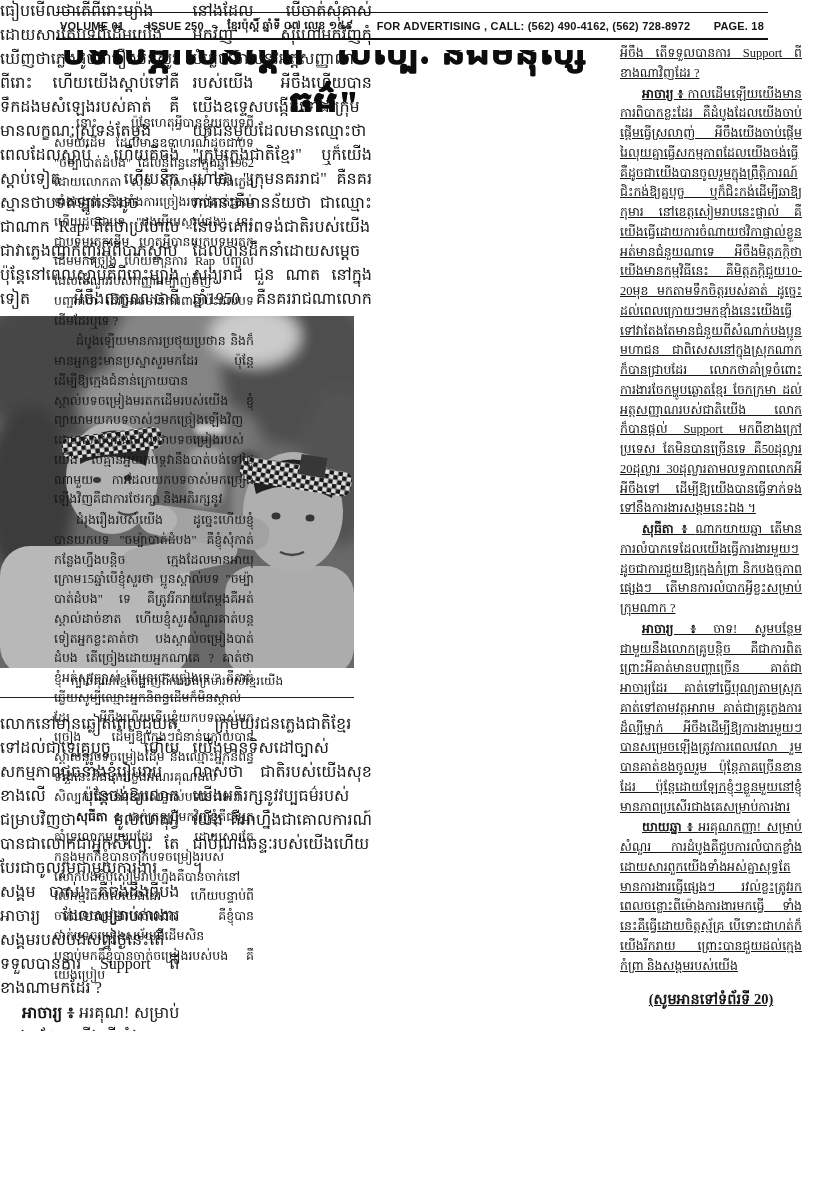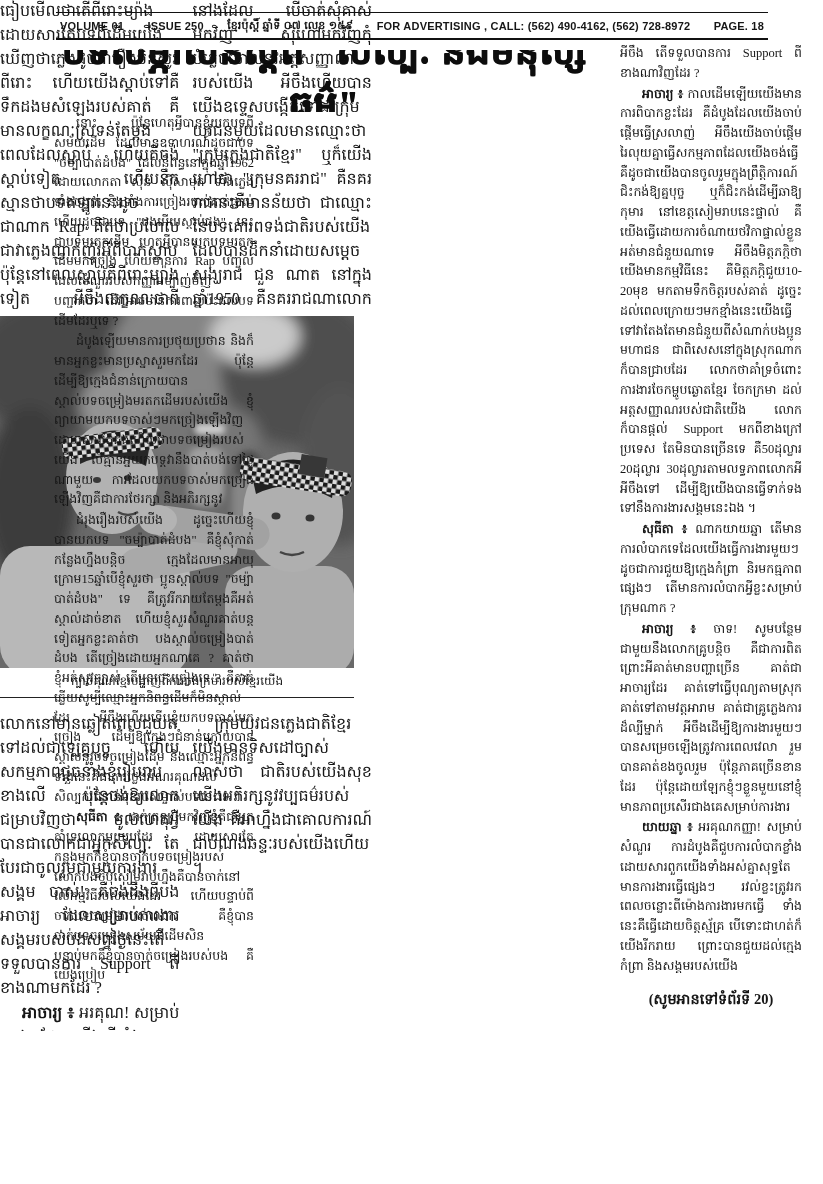--- a/index.html
+++ b/index.html
@@ -39,21 +39,21 @@
   .col{position:absolute;overflow:hidden;text-align:justify;font-size:12.5px;line-height:1.58;}
   .p{margin:0 0 1px 0;text-indent:22px;}
   .p.cont{text-indent:0;}
   .plabel{font-weight:bold;}
   #col1{left:26px;top:114px;width:200px;height:1008px;margin-left:28px;}
   #midzone{left:237px;top:114px;width:372px;height:1024px;}
   .midtop,.midbottom{display:flex;gap:13px;overflow:hidden;}
   .midtop{height:312px;}
   .midtop>div,.midbottom>div{width:180px;text-align:justify;overflow:hidden;}
   .midbottom{height:318px;margin-top:15px;}
-  #col4{left:620px;top:44px;width:182px;height:1076px;}
+  #col4{left:620px;top:44px;width:182px;height:1076px;text-decoration:underline;}
   
   .photo-wrap{margin-top:4px;width:372px;}
   .photo{width:354px;height:352px;margin:0;display:block;background:#777;}
   .caption{
     width:354px;text-align:center;font-size:12px;
     padding:5px 0 6px 0;
     border-bottom:1.5px solid #222;
     margin-bottom:2px;
   }
   
@@ -170,19 +170,19 @@
       <div class="col-inner">
         <p class="p"><span>ក្រុមយុវជនភ្លេងជាតិខ្មែរយើងមានទិសដៅច្បាស់លាស់ថា ជាតិរបស់យើងសុខ យើងអភិរក្សនូវវប្បធម៌របស់យើង គឺអាហ្នឹងជាគោលការណ៍ ជាបំណងឆន្ទៈរបស់យើងហើយ ។</span></p>
 
       </div>
     </div>
   </div>
 
   <div class="col" id="col4">
     <p class="p cont"><span>អីចឹង តើទទួលបានការ Support ពីខាងណាវិញដែរ ?</span></p>
     <p class="p"><b class="plabel">អាចារ្យ ៖ </b><span>កាលដើមឡើយយើងមានការពិបាកខ្លះដែរ គឺដំបូងដែលយើងចាប់ផ្ដើមធ្វើស្រលាញ់ អីចឹងយើងចាប់ផ្ដើមរៃលុយគ្នាធ្វើសកម្មភាពដែលយើងចង់ធ្វើ គឺដូចជាយើងបានចូលរួមក្នុងព្រឹត្តិការណ៍ជិះកង់ឱ្យគ្នបុច្ច ឬក៏ជិះកង់ដើម្បីឆាឱ្យកុមារ នៅខេត្តសៀមរាបនេះផ្ទាល់ គឺយើងធ្វើដោយការចំណាយថវិកាផ្ទាល់ខ្លួន អត់មានជំនួយណាទេ អីចឹងមិត្តភក្ដិថាយើងមានកម្មវិធីនេះ គឺមិត្តភក្ដិជួយ10-20មុខ មកតាមទឹកចិត្តរបស់គាត់ ដូច្នេះដល់ពេលក្រោយៗមកខ្មាំងនេះយើងធ្វើទៅវាតែងតែមានជំនួយពីសំណាក់បងប្អូនមហាជន ជាពិសេសនៅក្នុងស្រុកណាកក៏បានជ្រាបដែរ លោកថាគាំទ្រចំពោះការងារចែកម្ហូបឆ្ងោតខ្មែរ ចែកក្រមា ដល់អត្តសញ្ញាណរបស់ជាតិយើង លោកក៏បានផ្ដល់ Support មកពីខាងក្រៅប្រទេស តែមិនបានច្រើនទេ គឺ50ដុល្លារ 20ដុល្លារ 30ដុល្លារតាមលទ្ធភាពលោកអីអីចឹងទៅ ដើម្បីឱ្យយើងបានធ្វើទាក់ទងទៅនឹងការងារសង្គមនេះឯង ។</span></p>
-    <p class="p"><b class="plabel">សុធីតា ៖ </b><span>ណាកយាយឆ្នា តើមានការលំបាកទេដែលយើងធ្វើការងារមួយៗដូចជាការជួយឱ្យក្មេងកំព្រា និរមកធ្មភាពផ្សេងៗ តើមានការលំបាកអ្វីខ្លះសម្រាប់ក្រុមណាក ?</span></p>
+    <p class="p"><b class="plabel">សុធីតា ៖ </b><span>ណាកយាយឆ្នា តើមានការលំបាកទេដែលយើងធ្វើការងារមួយៗដូចជាការជួយឱ្យក្មេងកំព្រា និកបងច្មភាពផ្សេងៗ តើមានការលំបាកអ្វីខ្លះសម្រាប់ក្រុមណាក ?</span></p>
     <p class="p"><b class="plabel">អាចារ្យ ៖ </b><span>ចាទ! សូមបន្ថែមជាមួយនឹងលោកគ្រូបន្តិច គឺជាការពិតព្រោះអីគាត់មានបញ្ហាច្រើន គាត់ជាអាចារ្យដែរ គាត់ទៅធ្វើបុណ្យតាមស្រុក គាត់ទៅតាមវត្តអារាម គាត់ជាគ្រូភ្លេងការដ៏ល្បីម្នាក់ អីចឹងដើម្បីឱ្យការងារមួយៗបានសម្រេចឡើងត្រូវការពេលវេលា រួមបានគាត់ខងចូលរួម ប៉ុន្តែភាគច្រើនខានដែរ ប៉ុន្តែដោយឡែកខ្ញុំៗខ្លួនមួយនៅខ្ញុំមានភាពប្រសើរជាងគេសម្រាប់ការងារ</span></p>
     <p class="p"><b class="plabel">យាយឆ្នា ៖ </b><span>អរគុណកញ្ញា! សម្រាប់សំណួរ ការដំបូងគឺជួបការលំបាកខ្លាំងដោយសារពួកយើងទាំងអស់គ្នាសុទ្ធតែមានការងារធ្វើផ្សេងៗ រវល់ខ្លះត្រូវរកពេលចន្លោះពីម៉ោងការងារមកធ្វើ ទាំងនេះគឺធ្វើដោយចិត្តស្ម័គ្រ បើទោះជាហត់ក៏យើងរីករាយ ព្រោះបានជួយដល់ក្មេងកំព្រា និងសង្គមរបស់យើង</span></p>
     <p class="continue">(សូមអានទៅទំព័រទី 20)</p>
   </div>
 
 </div>
 
 </body></html>

